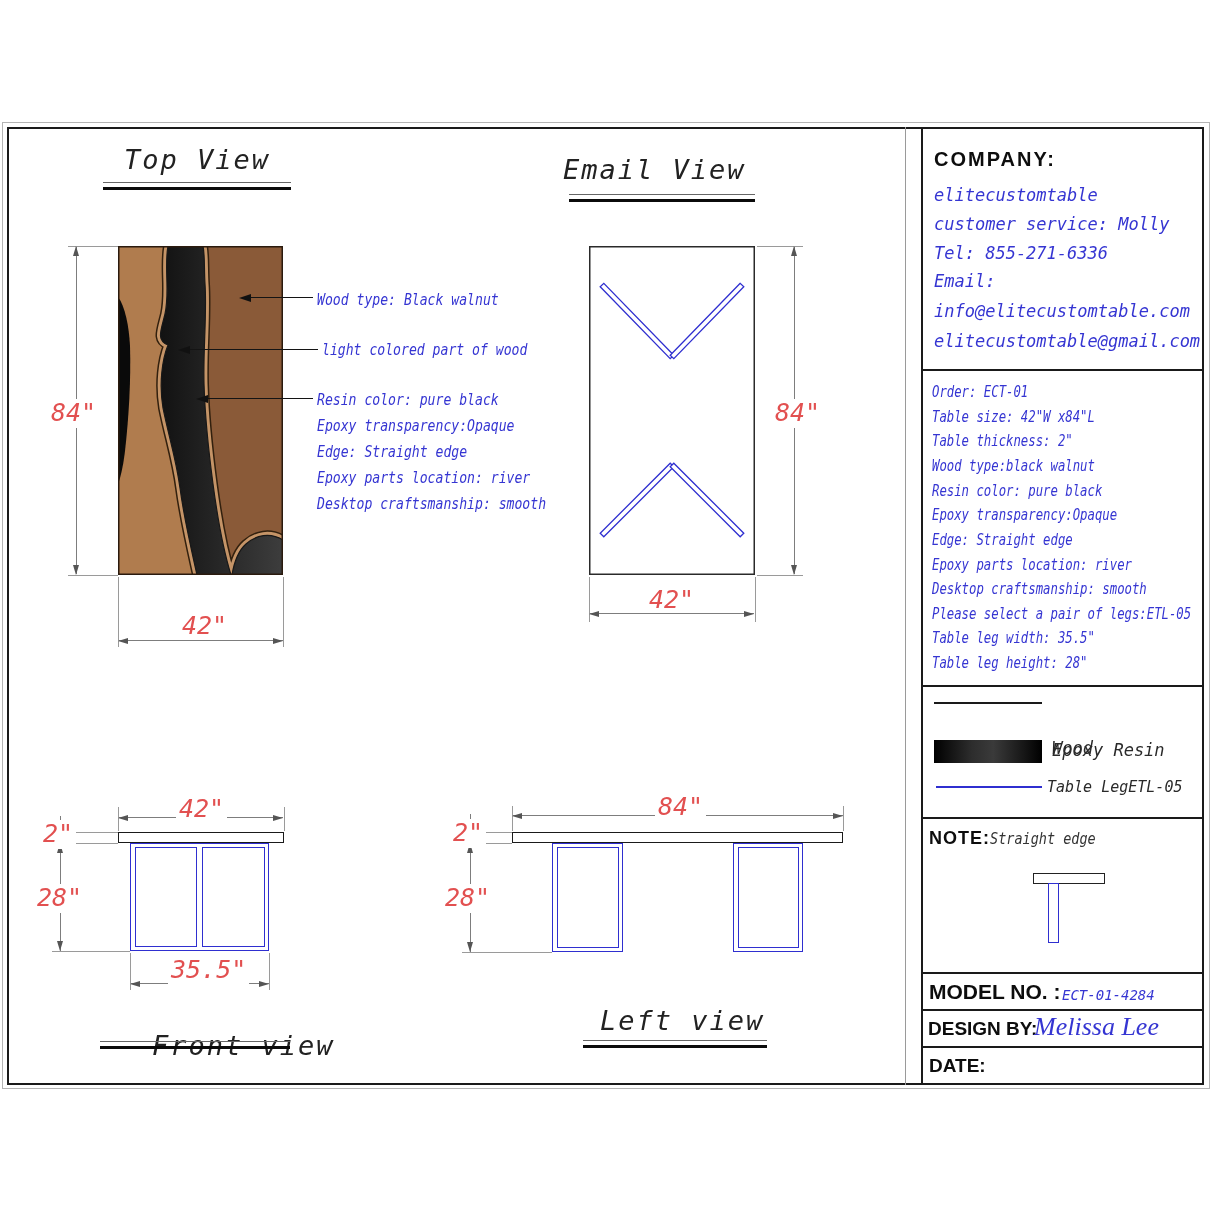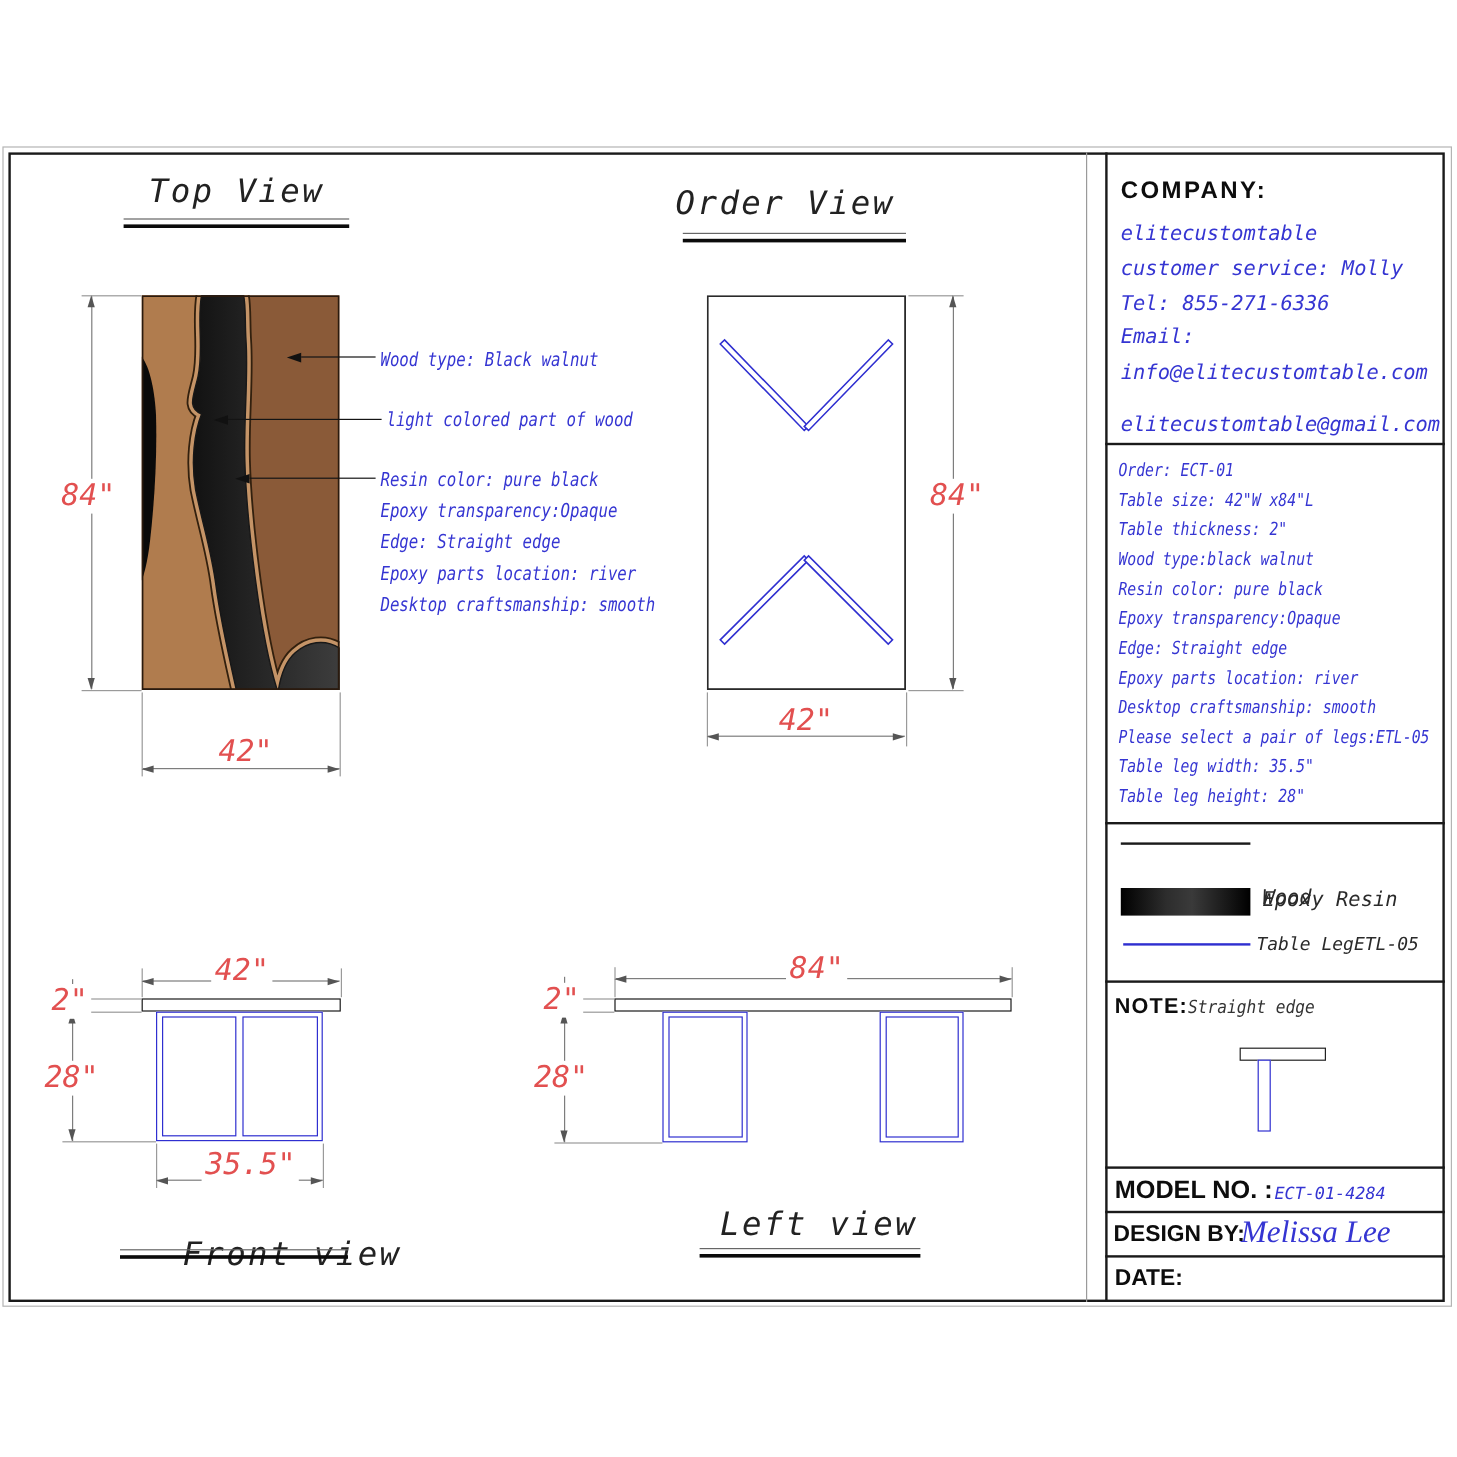--- a/index.html
+++ b/index.html
@@ -96,21 +96,21 @@
   <div class="abs cad blue f16 narrow" style="left:322px;top:341px;">light colored part of wood</div>
 
   <div class="lline" style="left:208px;top:398px;width:105px;height:1px;"></div>
   <div class="ar arLead" style="left:196px;top:394.5px;"></div>
   <div class="abs cad blue f16 narrow" style="left:317px;top:391px;">Resin color: pure black</div>
   <div class="abs cad blue f16 narrow" style="left:317px;top:417px;">Epoxy transparency:Opaque</div>
   <div class="abs cad blue f16 narrow" style="left:317px;top:443px;">Edge: Straight edge</div>
   <div class="abs cad blue f16 narrow" style="left:317px;top:469px;">Epoxy parts location: river</div>
   <div class="abs cad blue f16 narrow" style="left:317px;top:495px;">Desktop craftsmanship: smooth</div>
 
-  <div class="abs vtitle" style="left:563px;top:156px;">Order View</div>
+  <div class="abs vtitle" style="left:563px;top:156px;">Email View</div>
   <div class="dunder" style="left:569px;top:194px;width:186px;"></div>
 
   <svg class="abs" style="left:589px;top:246px;" width="166" height="329" viewBox="0 0 166 329">
     <rect x="0.75" y="0.75" width="164.5" height="327.5" fill="#fff" stroke="#2a2a2a" stroke-width="1.5"></rect>
     <polygon points="11.2,40.7 81.2,112.7 84.8,109.3 14.8,37.3" fill="#fff" stroke="#2f2fd0" stroke-width="1.3"></polygon>
     <polygon points="151.2,37.3 81.2,109.3 84.8,112.7 154.8,40.7" fill="#fff" stroke="#2f2fd0" stroke-width="1.3"></polygon>
     <polygon points="14.8,290.8 84.8,220.8 81.2,217.2 11.2,287.2" fill="#fff" stroke="#2f2fd0" stroke-width="1.3"></polygon>
     <polygon points="154.8,287.2 84.8,217.2 81.2,220.8 151.2,290.8" fill="#fff" stroke="#2f2fd0" stroke-width="1.3"></polygon>
   </svg>
 
@@ -186,21 +186,21 @@
 
   <div class="abs vtitle" style="left:600px;top:1007px;">Left view</div>
   <div class="dunder" style="left:583px;top:1040px;width:184px;"></div>
 
   <div class="abs boldlbl f20" style="left:934px;top:149px;letter-spacing:2px;">COMPANY:</div>
   <div class="abs cad blue f17" style="left:934px;top:186px;">elitecustomtable</div>
   <div class="abs cad blue f17" style="left:934px;top:215px;">customer service: Molly</div>
   <div class="abs cad blue f17" style="left:934px;top:244px;">Tel: 855-271-6336</div>
   <div class="abs cad blue f17" style="left:934px;top:272px;">Email:</div>
   <div class="abs cad blue f17" style="left:934px;top:302px;">info@elitecustomtable.com</div>
-  <div class="abs cad blue f17" style="left:934px;top:332px;margin-top:13px;">elitecustomtable@gmail.com</div>
+  <div class="abs cad blue f17" style="left:934px;top:332px;">elitecustomtable@gmail.com</div>
 
   <div class="abs cad blue f15 narrow" style="left:932px;top:384px;">Order: ECT-01</div>
   <div class="abs cad blue f15 narrow" style="left:932px;top:409px;">Table size: 42"W x84"L</div>
   <div class="abs cad blue f15 narrow" style="left:932px;top:433px;">Table thickness: 2"</div>
   <div class="abs cad blue f15 narrow" style="left:932px;top:458px;">Wood type:black walnut</div>
   <div class="abs cad blue f15 narrow" style="left:932px;top:483px;">Resin color: pure black</div>
   <div class="abs cad blue f15 narrow" style="left:932px;top:507px;">Epoxy transparency:Opaque</div>
   <div class="abs cad blue f15 narrow" style="left:932px;top:532px;">Edge: Straight edge</div>
   <div class="abs cad blue f15 narrow" style="left:932px;top:557px;">Epoxy parts location: river</div>
   <div class="abs cad blue f15 narrow" style="left:932px;top:581px;">Desktop craftsmanship: smooth</div>

